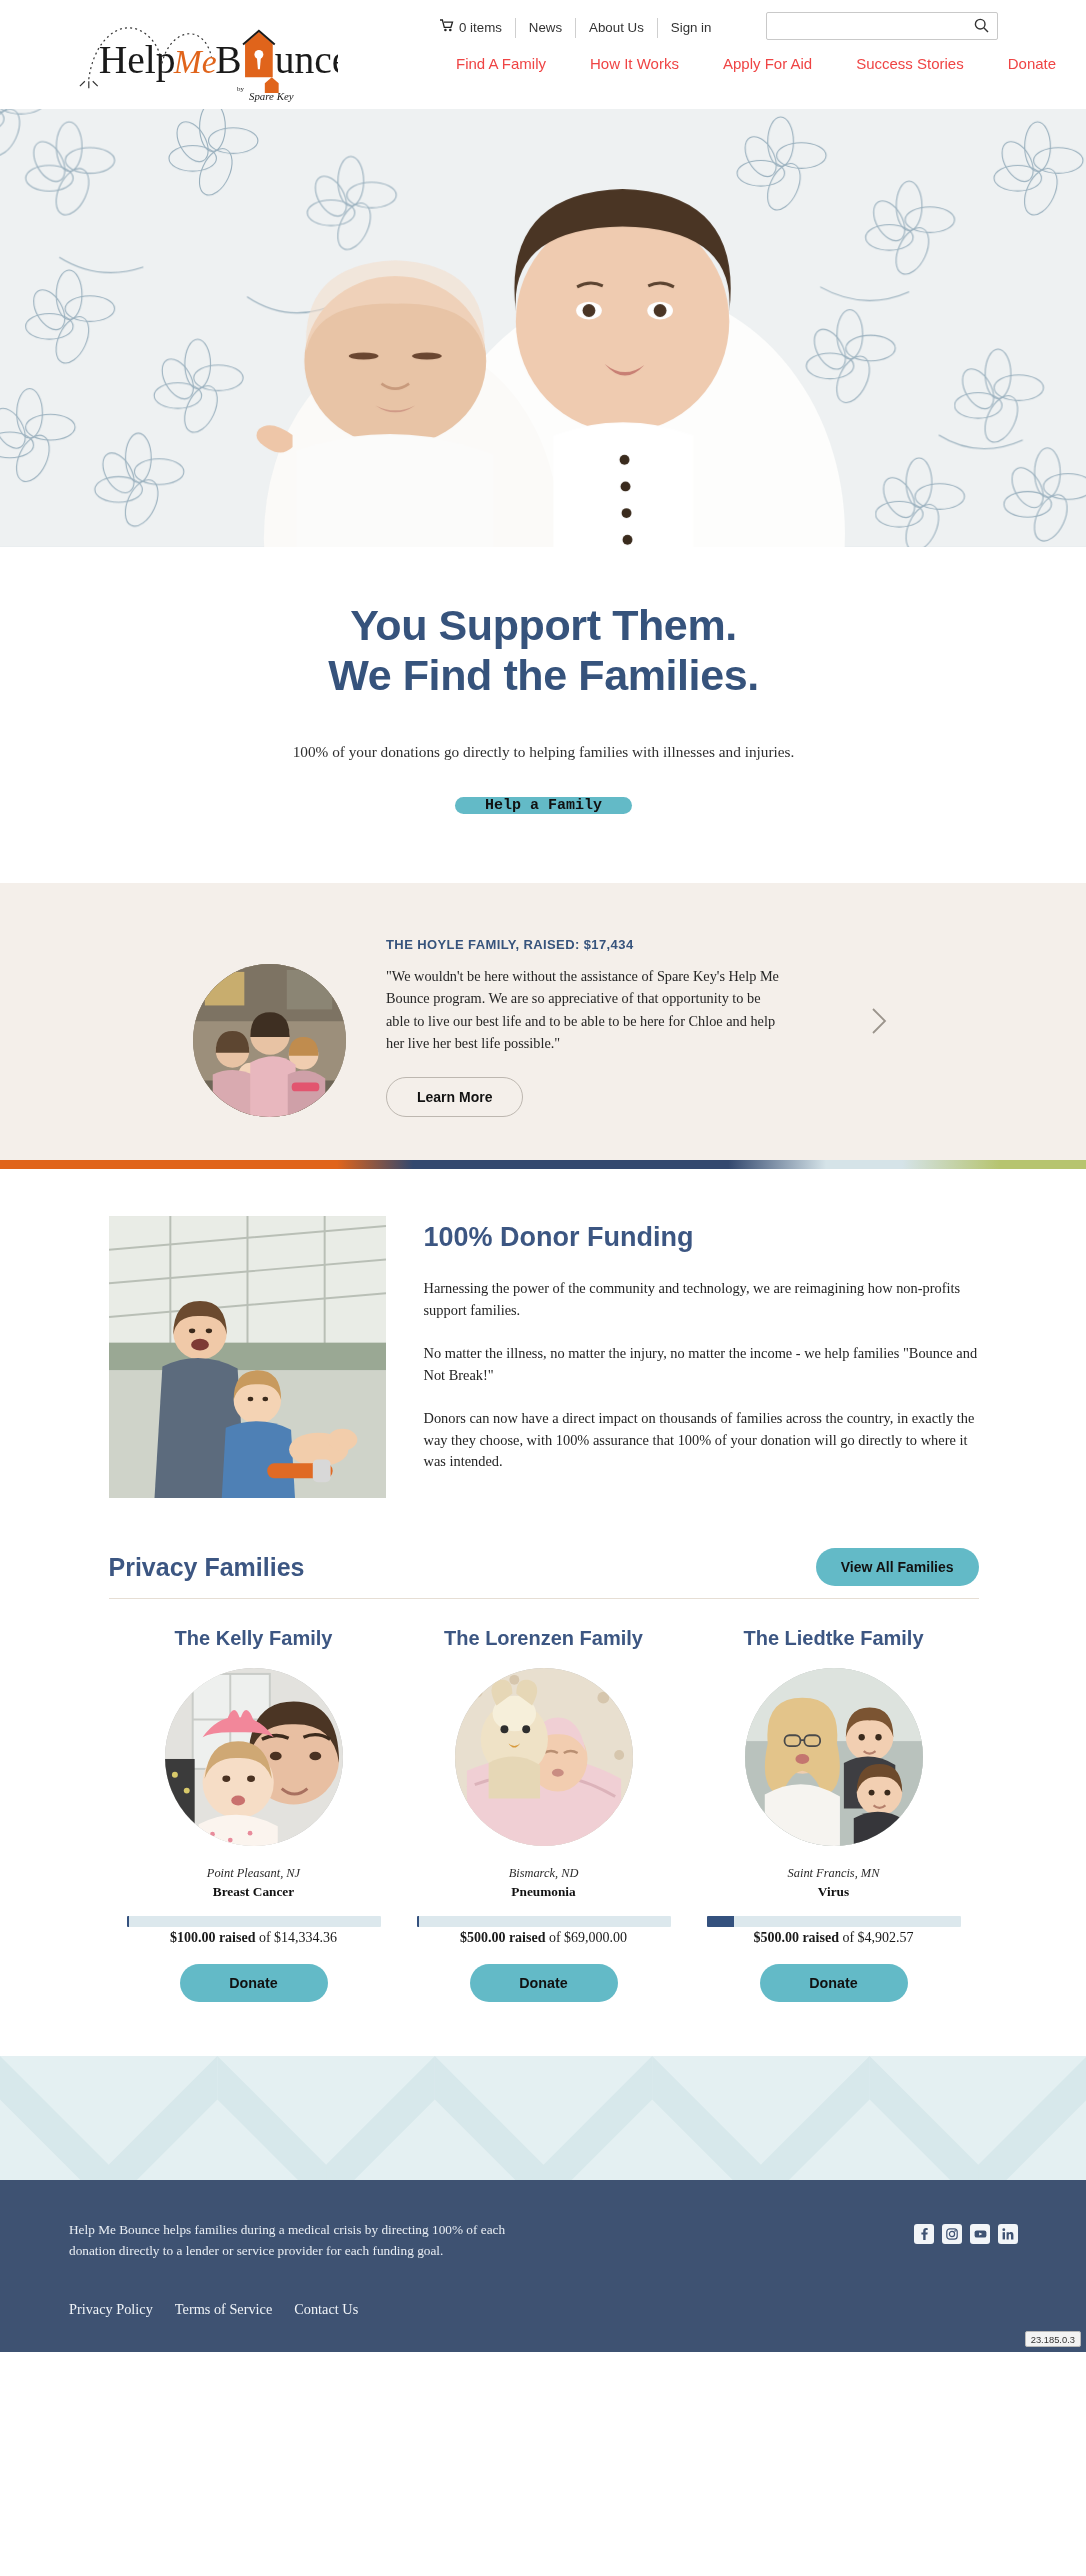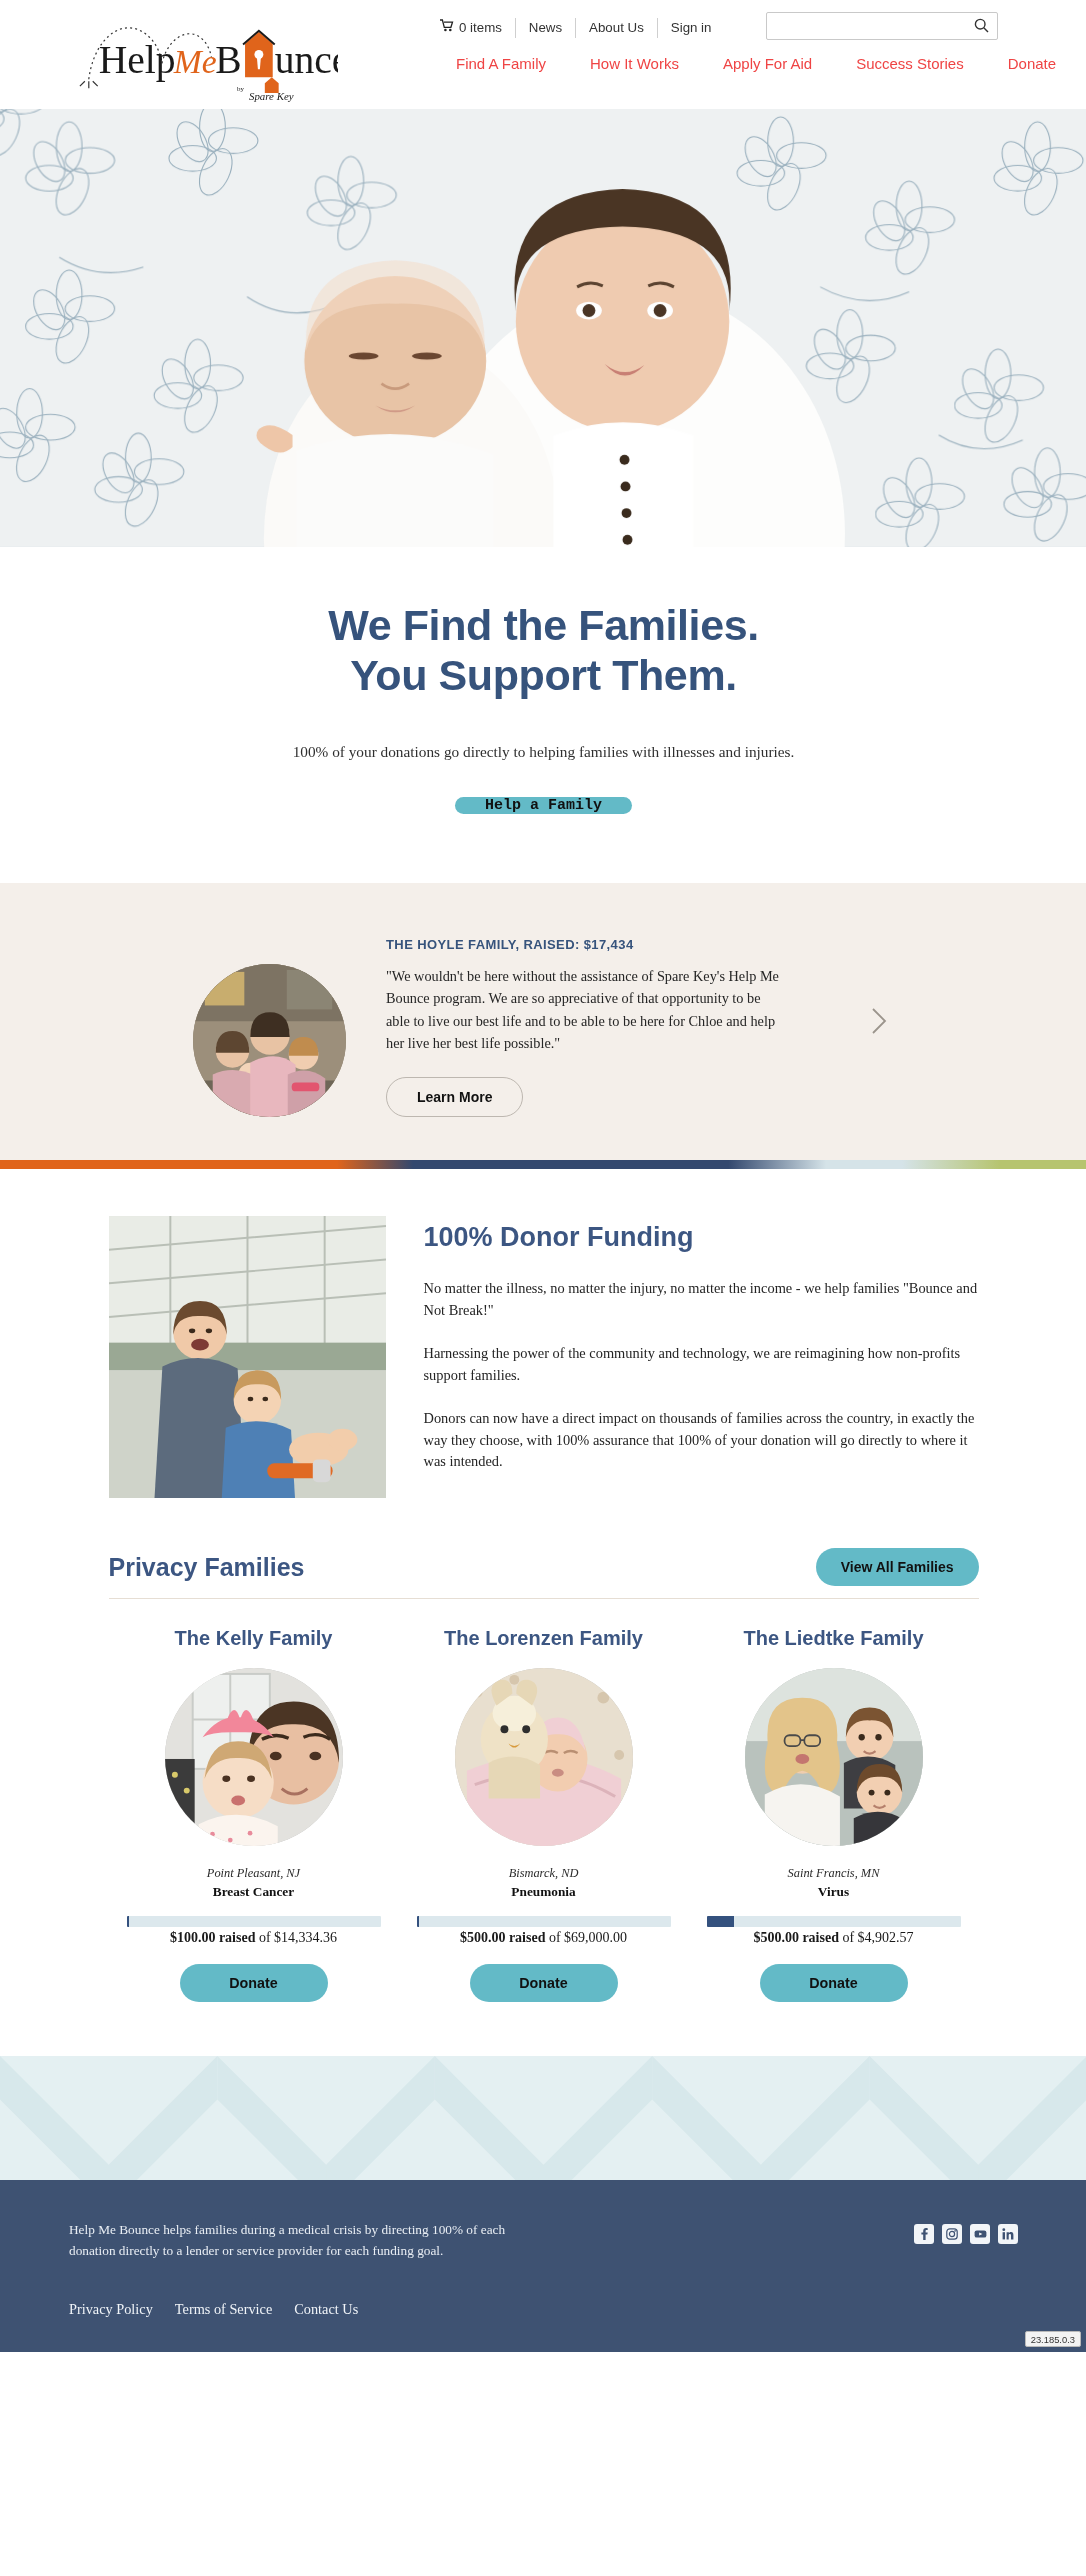--- a/index.html
+++ b/index.html
@@ -304,22 +304,22 @@
             <circle cx="635" cy="436" r="5"></circle>
         </g>
         <path d="M300 345 q100 -34 200 4 l0 100 l-200 0Z" fill="#fbfbfa"></path>
         <path d="M296 330 q-22 -16 -34 -6 q-8 10 10 20 q14 8 24 -2Z" fill="#eec6a8"></path>
       </g>
     </svg>
   </div>
 
   <div class="headline-sec">
     <div class="headline">
+      <div>You Support Them.</div>
       <div>We Find the Families.</div>
-      <div>You Support Them.</div>
     </div>
     <div class="subhead">100% of your donations go directly to helping families with illnesses and injuries.</div>
     <button class="btn-teal">Help a Family</button>
   </div>
 
   <div class="testimonial-sec">
     <div class="arrow left">
       <svg width="34" height="34" viewBox="0 0 34 34">
           <path d="M21 5 L9 17 L21 29" fill="none" stroke="currentColor" stroke-width="1.8"></path>
         </svg>
@@ -385,22 +385,22 @@
             <ellipse cx="158" cy="185" rx="2.8" ry="2.2" fill="#3b2a1c"></ellipse>
           <path d="M118 214 q34 -14 66 2 l4 69 l-74 0Z" fill="#4e80b5"></path>
           <ellipse cx="212" cy="236" rx="30" ry="17" fill="#f2cdab"></ellipse>
           <ellipse cx="236" cy="226" rx="15" ry="11" fill="#f2cdab"></ellipse>
           <rect x="160" y="250" width="66" height="15" rx="7" fill="#e06a24"></rect>
           <rect x="206" y="246" width="18" height="23" rx="5" fill="#d8d8d8"></rect>
         </svg>
       </div>
       <div class="donor-text">
         <div class="donor-h">100% Donor Funding</div>
+        <div class="donor-p">Harnessing the power of the community and technology, we are reimagining how non-profits support families.</div>
         <div class="donor-p">No matter the illness, no matter the injury, no matter the income - we help families "Bounce and Not Break!"</div>
-        <div class="donor-p">Harnessing the power of the community and technology, we are reimagining how non-profits support families.</div>
         <div class="donor-p">Donors can now have a direct impact on thousands of families across the country, in exactly the way they choose, with 100% assurance that 100% of your donation will go directly to where it was intended.</div>
       </div>
     </div>
   </div>
 
   <div class="ff-sec">
     <div class="ff-inner">
       <div class="ff-head">
         <div class="ff-title">Privacy Families</div>
         <button class="btn-teal-sm">View All Families</button>

